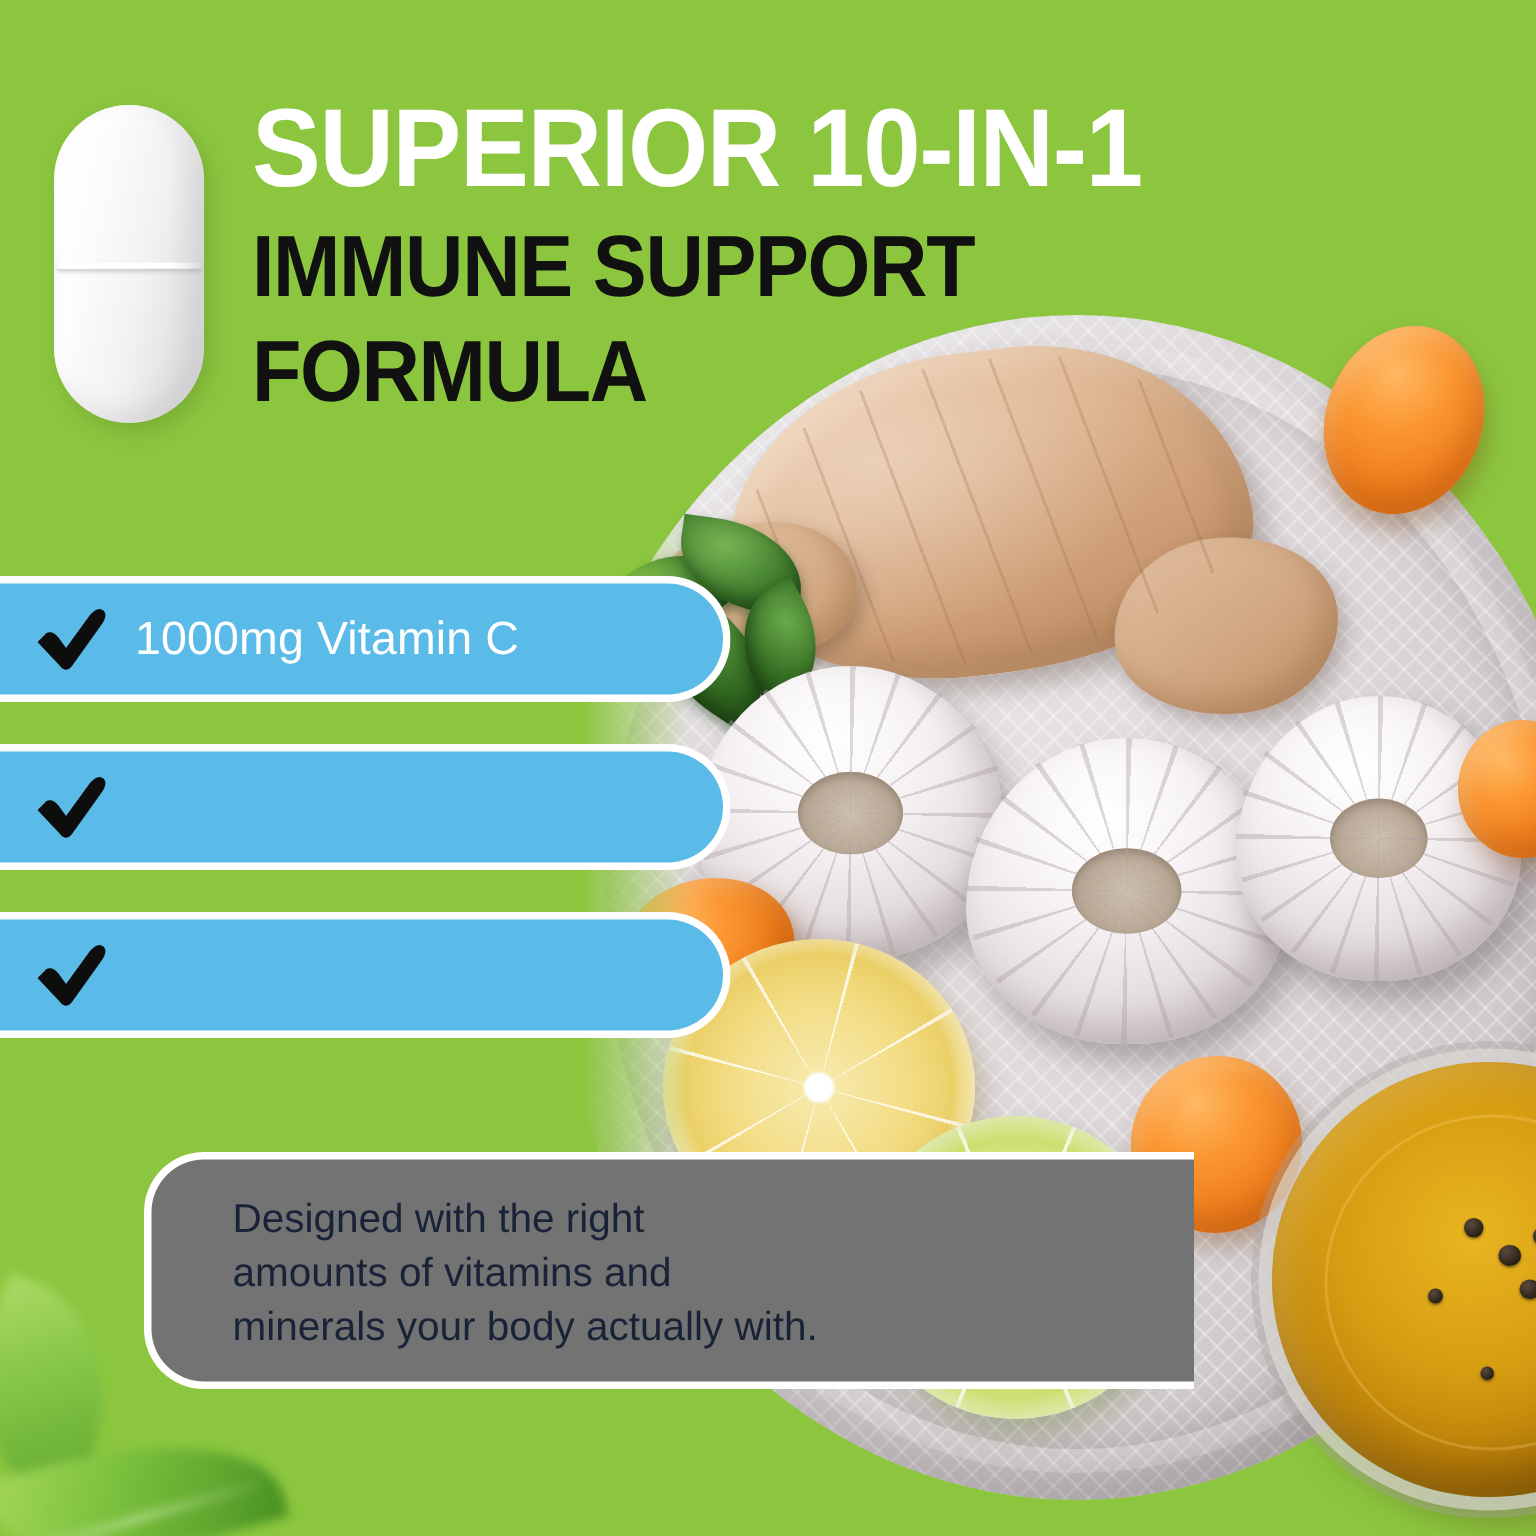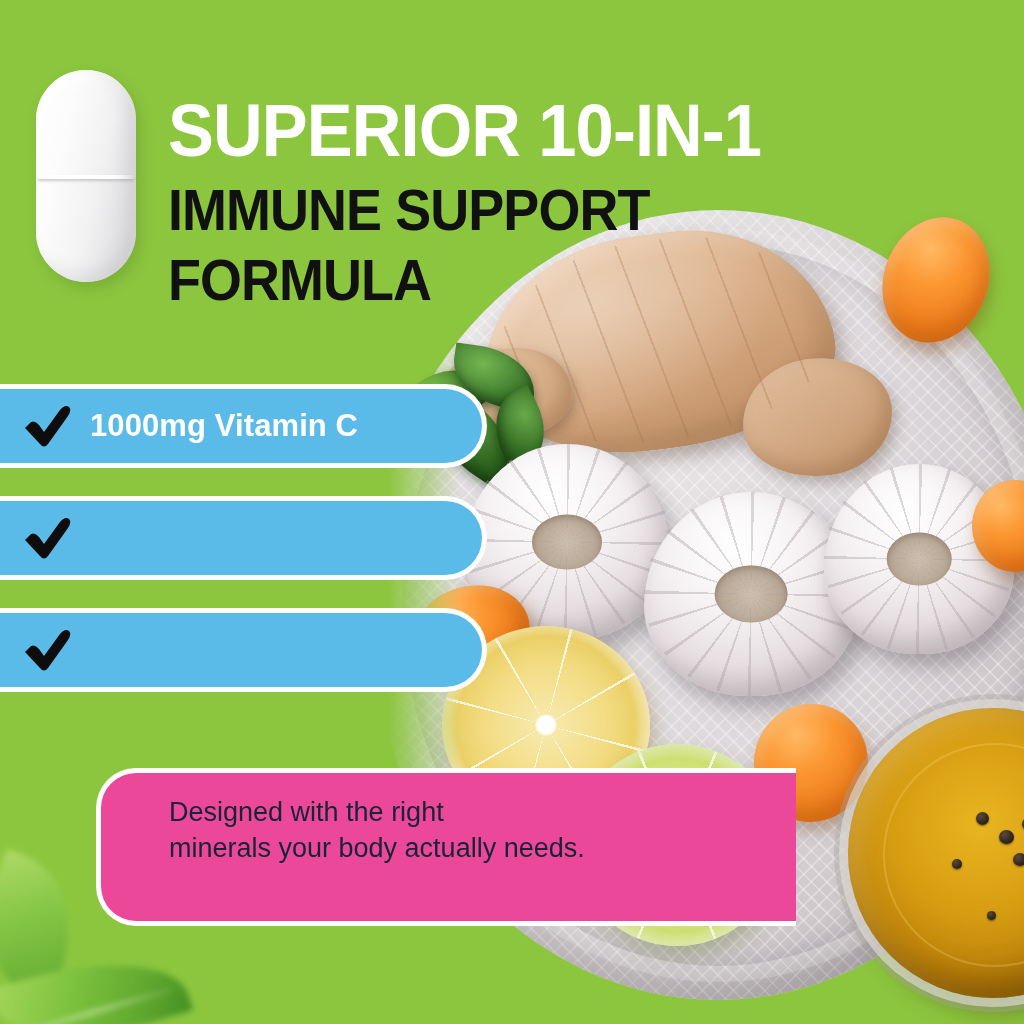--- a/index.html
+++ b/index.html
@@ -194,21 +194,20 @@
     width:96%; height:4px;
     background:linear-gradient(90deg, rgba(255,255,255,.1), #ffffff 22%, #ffffff 78%, rgba(255,255,255,.1));
     box-shadow: 0 2px 3px rgba(160,160,166,.55);
   }
 
   
   .headline{
     position:absolute;
     left:168px; top:62px;
     width:760px;
-    margin-top:32px;
   }
   .h-line{
     font-weight:bold;
     line-height:1.0;
     letter-spacing:-1px;
     white-space:nowrap;
     transform:scaleX(.93);
     transform-origin:left center;
   }
   .h1{ font-size:74px; color:#ffffff; }
@@ -235,36 +234,36 @@
   }
   .check{
     width:52px; height:44px;
     flex:0 0 auto;
     margin-right:16px;
     position:relative;
   }
   .check svg{ display:block; width:52px; height:44px; }
   .feature-label{
     font-size:31px;
-    font-weight:700;
+    font-weight:400;
     color:#ffffff;
     letter-spacing:.1px;
     white-space:nowrap;
   }
 
   
   .descbox{
     position:absolute;
     left:96px; top:768px;
     width:700px; height:158px;
-    background:#ec4899;
+    background:#737373;
     border:5px solid #ffffff;
     border-right:none;
     border-radius:40px 0 0 40px;
-    padding:21px 24px 0 68px;
+    padding:21px 24px 0 54px;
   }
   .descbox p{
     font-size:27px;
     line-height:1.34;
     color:#192338;
     letter-spacing:0;
   }
 
   
   .leaves{
@@ -382,21 +381,22 @@
         <svg viewBox="0 0 52 44" aria-hidden="true">
           <path d="M3 24 L9 18 Q13 16 17 21 L22 28 L38 6 Q43 0 47 3 Q50 6 46 12 L26 40 Q22 45 18 40 Z" fill="#0d0d0d"></path>
         </svg>
       </span>
     </div>
 
   </div>
 
   <div class="descbox">
     <p>Designed with the right</p>
-    <p>minerals your body actually needs.</p>
+    <p>amounts of vitamins and</p>
+    <p>minerals your body actually with.</p>
   </div>
 
   <div class="leaves">
     <i class="leaf-b"></i>
     <i class="leaf-a"></i>
     <span class="leaf-vein"></span>
   </div>
 
 </div>
 

